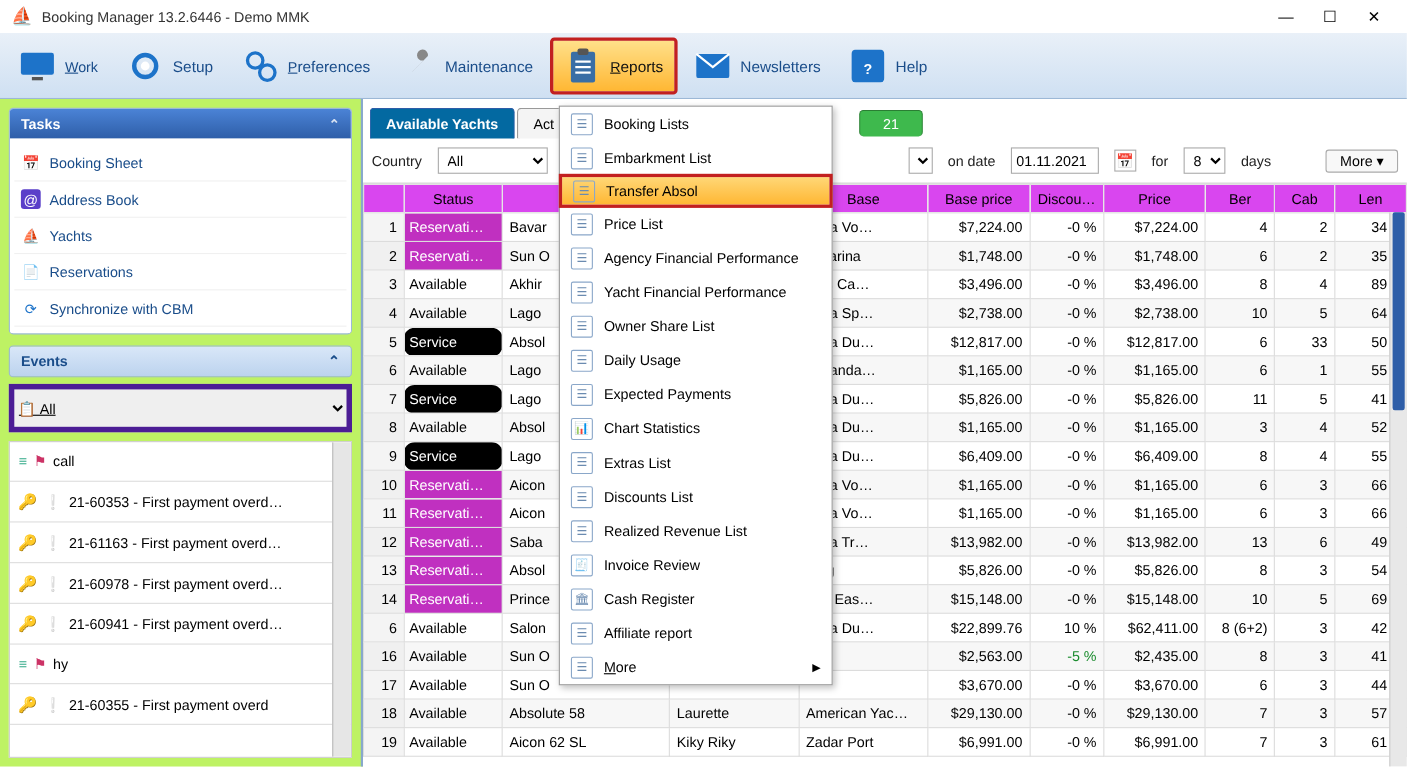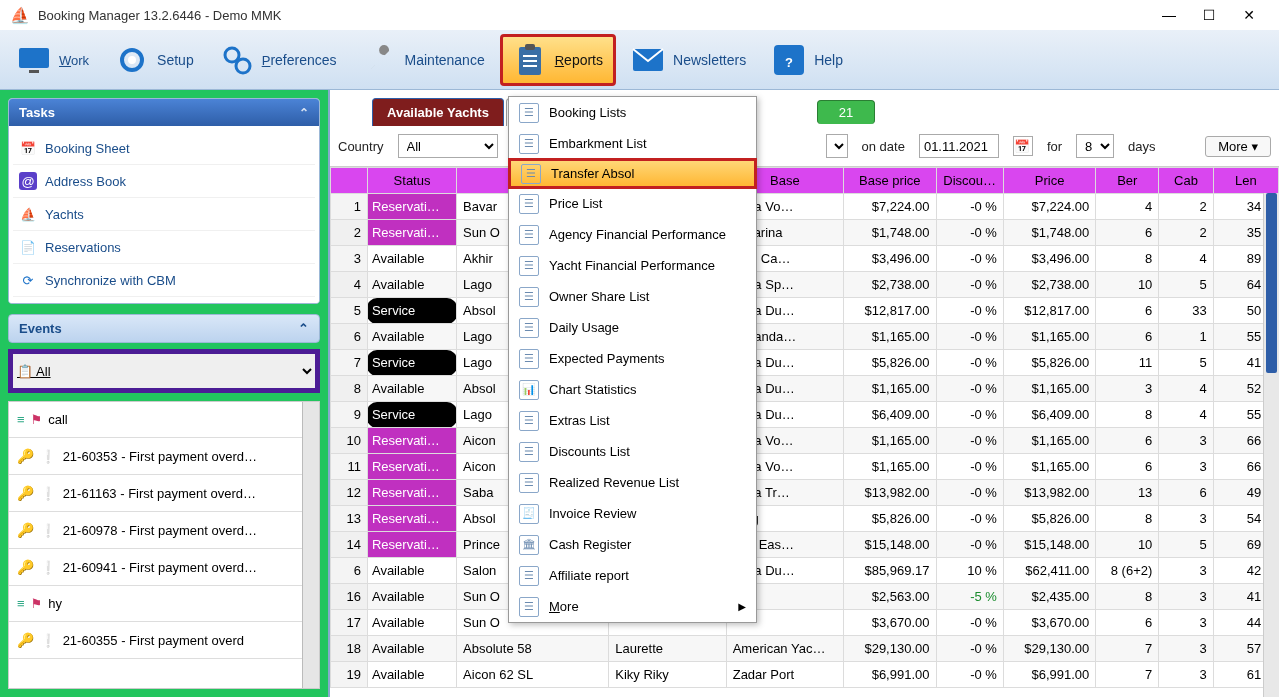--- a/index.html
+++ b/index.html
@@ -16,40 +16,40 @@
 .tool-item { display: flex; align-items: center; gap: 8px; padding: 4px 10px; height: 52px; border: 1px solid transparent; border-radius: 4px; }
 .tool-item .ticon { width: 34px; height: 34px; display:flex; align-items:center; justify-content:center; }
 .tool-item .tlabel { color: #1a4d8a; font-size: 14px; }
 .tool-item.active { background: linear-gradient(#ffe08a,#ffb733); border: 3px solid #c22020; }
 .tool-item.active .tlabel { color: #111; }
 .tlabel u { text-decoration: underline; }
 .spacer { flex: 1; }
 
 
 .main { display: flex; height: calc(697px - 30px - 60px); }
-.sidebar { width: 330px; background: #22c55e; padding: 8px; display:flex; flex-direction:column; gap:10px; border-right: 2px solid #88a8cc; }
+.sidebar { width: 330px; background: #bef264; padding: 8px; display:flex; flex-direction:column; gap:10px; border-right: 2px solid #88a8cc; }
 .panel { background: #fff; border: 1px solid #9cb8d6; border-radius: 4px; overflow:hidden; }
 .panel-h { background: linear-gradient(#4b83d6,#2e5ea8); color:#fff; font-weight:bold; padding:6px 10px; display:flex; justify-content:space-between; align-items:center; }
 .panel-h span:last-child { font-size:12px; opacity:.8; }
 .tasks-list { background:#fff; padding:6px 4px; }
 .task-item { display:flex; align-items:center; gap:8px; padding:7px 6px; color:#1a4d8a; border-bottom: 1px solid #f0f0f0; }
 .task-item .ticon2 { width:18px; height:18px; display:flex; align-items:center; justify-content:center; }
 .events-h { background: linear-gradient(#d9e7f8,#bcd3ee); color:#1a4d8a; font-weight:bold; padding:6px 10px; display:flex; justify-content:space-between; align-items:center; border:1px solid #9cb8d6; border-radius:4px; }
 .events-filter { margin-top:6px; }
 .events-filter select { width:100%; height:44px; border:5px solid #4c1d95;text-decoration:underline; }
 .events-list { background:#fff; border:1px solid #ccc; margin-top:8px; flex:1; overflow:hidden; position:relative; }
 .events-list .ev { padding:10px 8px; border-bottom:1px solid #ddd; display:flex; align-items:center; gap:6px; white-space:nowrap; overflow:hidden; text-overflow:ellipsis; }
 .events-list::after { content:""; position:absolute; right:0; top:0; bottom:0; width:16px; background:#e6e6e6; border-left:1px solid #bbb; }
 .ev .key { color:#e0a500; font-size:14px; }
 
 
 .content { flex:1; background:#fff; display:flex; flex-direction:column; }
 .tabs { display:flex; align-items:center; gap:0; padding:8px 6px 0 6px; }
 .tab { padding:6px 14px; border:1px solid #999; border-bottom:none; border-radius:4px 4px 0 0; background:#f4f4f4; margin-right:2px; }
-.tab.active { background:#7f1d1d; color:#fff; font-weight:bold; border-color:#2e5ea8;margin-left:36px; }
+.tab.active { background:#0369a1; color:#fff; font-weight:bold; border-color:#2e5ea8; }
 .tab.badge { background:#3eb94d; color:#fff; border-color:#2a7e33; border-radius:4px; padding:4px 21px; margin-left:260px; }
 
 .filter-row { display:flex; align-items:center; gap:14px; padding:8px; }
 .filter-row label { color:#222; }
 .filter-row .sel { border:1px solid #aaa; height:24px; padding:2px 4px; background:#fff; }
 .filter-row .country-sel { width:100px; }
 .filter-row .date-in { width:80px; }
 .filter-row .days-in { width:38px; }
 .filter-row .more-btn { border:1px solid #aaa; padding:2px 12px; background:#f8f8f8; border-radius:3px; }
 .filter-row .dateicon { width:20px; height:20px; background:#fff; border:1px solid #aaa; display:flex; align-items:center; justify-content:center; color:#c44; }
@@ -487,21 +487,21 @@
               <td class="num">10</td>
               <td class="num">5</td>
               <td class="num">69 ft</td>
             </tr>
             <tr>
               <td class="rowno">6</td>
               <td class="status-cell status-avail">Available</td>
               <td>Salon</td>
               <td></td>
               <td>arina Du…</td>
-              <td class="num">$85,969.17</td>
+              <td class="num">$22,899.76</td>
               <td class="num">10 %</td>
               <td class="num">$62,411.00</td>
               <td class="num">8 (6+2)</td>
               <td class="num">3</td>
               <td class="num">42 ft</td>
             </tr>
             <tr>
               <td class="rowno">16</td>
               <td class="status-cell status-avail">Available</td>
               <td>Sun O</td>

